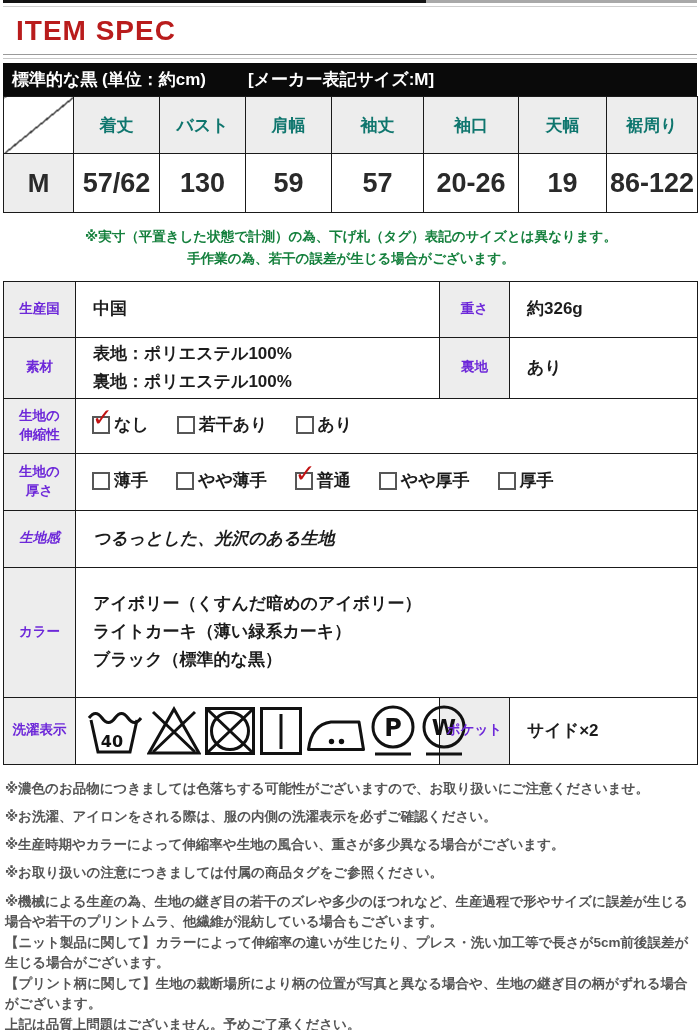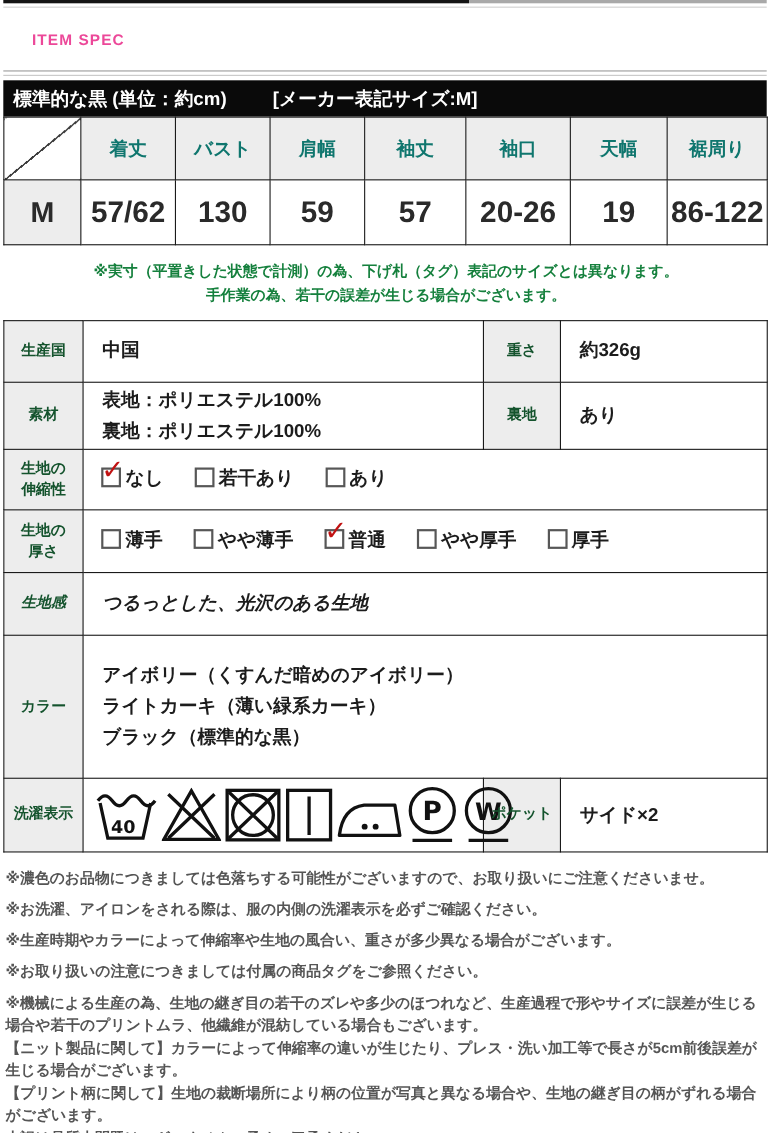--- a/index.html
+++ b/index.html
@@ -6,21 +6,21 @@
   body{
     width:700px;height:1030px;background:#fff;overflow:hidden;
     font-family:"Liberation Sans","DejaVu Sans",sans-serif;
     color:#222;
   }
   .wrap{padding:0 3px;}
 
   
   .rule-top1{height:3px;background:linear-gradient(90deg,#141414 0,#141414 61%,#a9a9a9 61%,#a9a9a9 100%);}
   .rule-top2{height:1px;background:#cfcfcf;margin-top:3px;}
-  .page-title{margin:17px;padding:4px 0 3px 9px;font-size:14px;font-weight:600;letter-spacing:1px;color:#ec4899;}
+  .page-title{margin:4px;padding:4px 0 3px 9px;font-size:28px;font-weight:600;letter-spacing:1px;color:#b91c1c;}
   .rule-bot1{height:1px;background:#9a9a9a;}
   .rule-bot2{height:1px;background:#c6c6c6;margin-top:3px;}
 
   
   .size-bar{margin-top:4px;background:#0a0a0a;color:#fff;height:33px;display:flex;align-items:center;padding-left:9px;font-size:17px;font-weight:700;}
   .size-bar .maker{margin-left:42px;}
 
   table{border-collapse:collapse;width:694px;table-layout:fixed;}
   td,th{box-sizing:border-box;}
 
@@ -32,21 +32,21 @@
     background-image:linear-gradient(to bottom right,transparent calc(50% - 0.8px),#3a3a3a calc(50% - 0.8px),#3a3a3a calc(50% + 0.8px),transparent calc(50% + 0.8px));
   }
   .size-table tbody td{font-size:27px;font-weight:600;height:59px;color:#2a2a2a;background:#fff;}
   .size-table tbody td.mcell{background:#ededed;font-size:26px;font-weight:700;}
 
   .size-notes{margin:13px 0 0 2px;font-size:13.5px;color:#15803d;font-weight:600;line-height:1.62;white-space:pre-line;text-align:center;}
 
   
   .detail-table{margin-top:11px;}
   .detail-table td{border:1px solid #1a1a1a;vertical-align:middle;background:#fff;}
-  .detail-table td.lbl{background:#ededed;text-align:center;font-size:13.5px;color:#14532d;font-weight:600;white-space:pre-line;line-height:1.4;}
+  .detail-table td.lbl{background:#ededed;text-align:center;font-size:13.5px;color:#6d28d9;font-weight:600;white-space:pre-line;line-height:1.4;}
   .detail-table td.val{padding-left:17px;font-size:17px;font-weight:600;color:#1c1c1c;line-height:1.65;white-space:pre-line;}
   tr.r1{height:56px;} tr.r2{height:61px;} tr.r3{height:55px;} tr.r4{height:56px;}
   tr.r5{height:57px;} tr.r6{height:57px;font-style:italic;} tr.r7{height:130px;} tr.r8{height:67px;}
 
   
   td.opts{padding-left:16px;}
   .opt{display:inline-flex;align-items:center;margin-right:28px;}
   .cbox{width:14px;height:14px;border:2px solid #575757;display:inline-block;position:relative;margin-right:4px;background:#fff;flex:none;}
   .tick{position:absolute;left:-2px;top:-13px;color:#c11212;font-size:25px;font-weight:700;font-family:"DejaVu Sans",sans-serif;line-height:1;}
   .olabel{font-size:17px;font-weight:600;color:#1c1c1c;}

